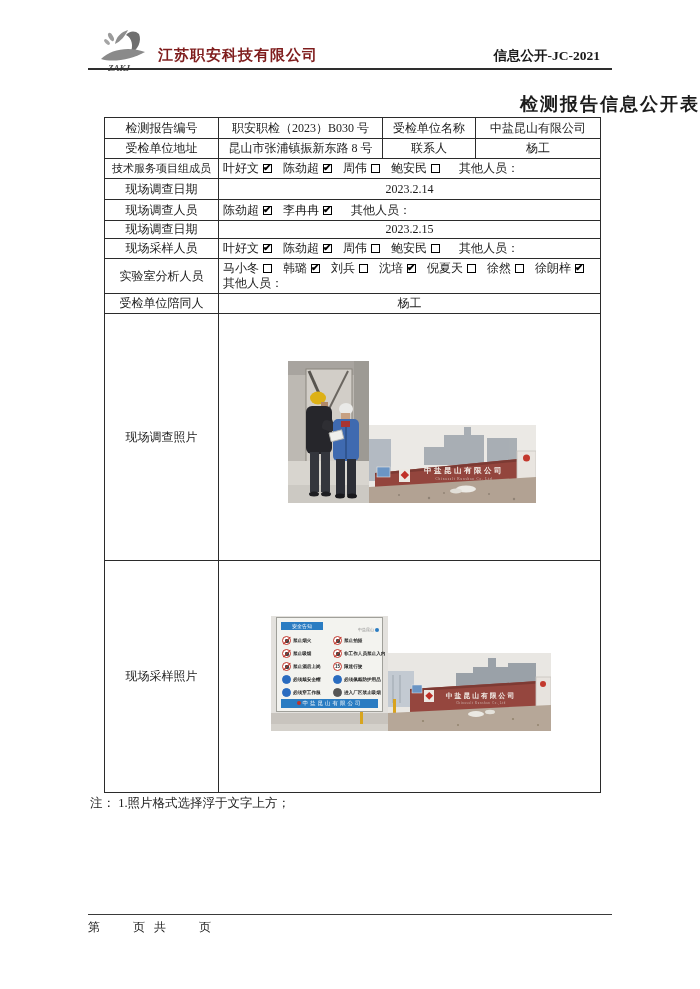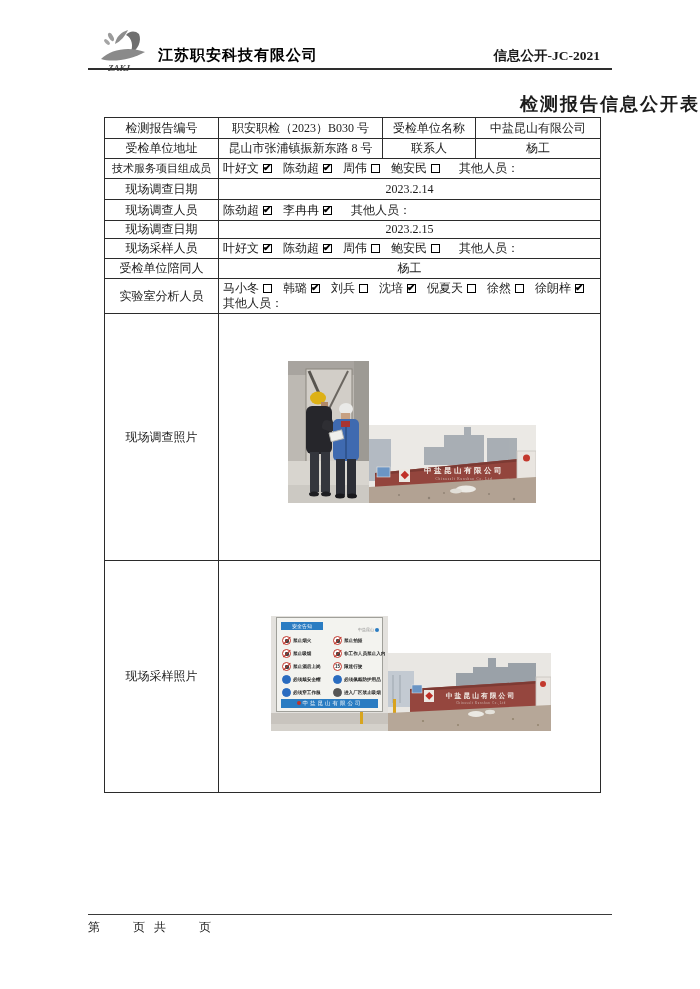--- a/index.html
+++ b/index.html
@@ -6,21 +6,21 @@
   html,body { background:#888; }
   .page {
     position:relative; width:700px; height:989px; margin:0 auto;
     background:#ffffff; color:#1c1c1c;
     font-family:"Liberation Serif","DejaVu Serif",serif;
   }
   
   .hdr { position:absolute; left:0; top:0; width:700px; height:71px; }
   .hdr-rule { position:absolute; left:88px; right:88px; top:68px; height:2px; background:#2e2e2e; }
   .logo { position:absolute; left:95px; top:28px; width:62px; height:46px; }
-  .co-name { position:absolute; left:158px; top:46px; font-size:15px; font-weight:600; color:#000000; letter-spacing:1px; }
+  .co-name { position:absolute; left:158px; top:46px; font-size:15px; font-weight:600; color:#7f1d1d; letter-spacing:1px; }
   .doc-code { position:absolute; right:100px; top:47px; font-size:13.5px; font-weight:bold; color:#1a1a1a; }
   
   .title { position:absolute; left:0; top:92px; width:700px; text-align:right; font-size:18px; font-weight:bold; letter-spacing:2px; }
   
   table.main { position:absolute; left:104px; top:117px; width:496px; border-collapse:collapse; table-layout:fixed; }
   table.main td {
     border:1.5px solid #2b2b2b; font-size:12px; line-height:15px;
     padding:1px 4px; vertical-align:middle; overflow:hidden;margin-left:48px;
   }
   td.lbl { text-align:center; }
@@ -148,43 +148,43 @@
           <span class="member"><span>陈劲超</span><span class="cbx checked"></span></span>
         
           <span class="member"><span>周伟</span><span class="cbx"></span></span>
         
           <span class="member"><span>鲍安民</span><span class="cbx"></span></span>
         </span>
         <span class="others">其他人员：</span>
       </td>
     </tr>
     <tr>
-      <td class="lbl" style="height:20px">受检单位陪同人</td>
-      <td class="ctr" colspan="3">杨工</td>
-    </tr>
-    <tr>
       <td class="lbl" style="height:35px">实验室分析人员</td>
       <td class="val" colspan="3">
         <span>
           <span class="member"><span>马小冬</span><span class="cbx"></span></span>
         
           <span class="member"><span>韩璐</span><span class="cbx checked"></span></span>
         
           <span class="member"><span>刘兵</span><span class="cbx"></span></span>
         
           <span class="member"><span>沈培</span><span class="cbx checked"></span></span>
         
           <span class="member"><span>倪夏天</span><span class="cbx"></span></span>
         
           <span class="member"><span>徐然</span><span class="cbx"></span></span>
         
           <span class="member"><span>徐朗梓</span><span class="cbx checked"></span></span>
         </span>
         <span class="others-line">其他人员：</span>
       </td>
+    </tr>
+    <tr>
+      <td class="lbl" style="height:20px">受检单位陪同人</td>
+      <td class="ctr" colspan="3">杨工</td>
     </tr>
 
     <tr>
       <td class="lbl" style="height:247px">现场调查照片</td>
       <td class="photo-cell" colspan="3">
 
         <svg class="ph phA" viewBox="0 0 81 142">
           <rect x="0" y="0" width="81" height="142" fill="#bdb9b3"></rect>
           <rect x="0" y="0" width="81" height="14" fill="#a8a49f"></rect>
           <rect x="18" y="8" width="46" height="94" fill="#d2cec8" stroke="#8a867f" stroke-width="1"></rect>
@@ -343,15 +343,16 @@
                 <circle cx="70" cy="72" r="1"></circle>
                 <circle cx="125" cy="66" r="1.1"></circle>
                 <circle cx="150" cy="72" r="1"></circle>
               </g>
         </svg>
       </td>
     </tr>
   </tbody>
     </table>
 
+  <div class="note">注：  1.照片格式选择浮于文字上方；</div>
 
   <div class="footer">第　　页 共　　页</div>
 </div>
 
 </body></html>

